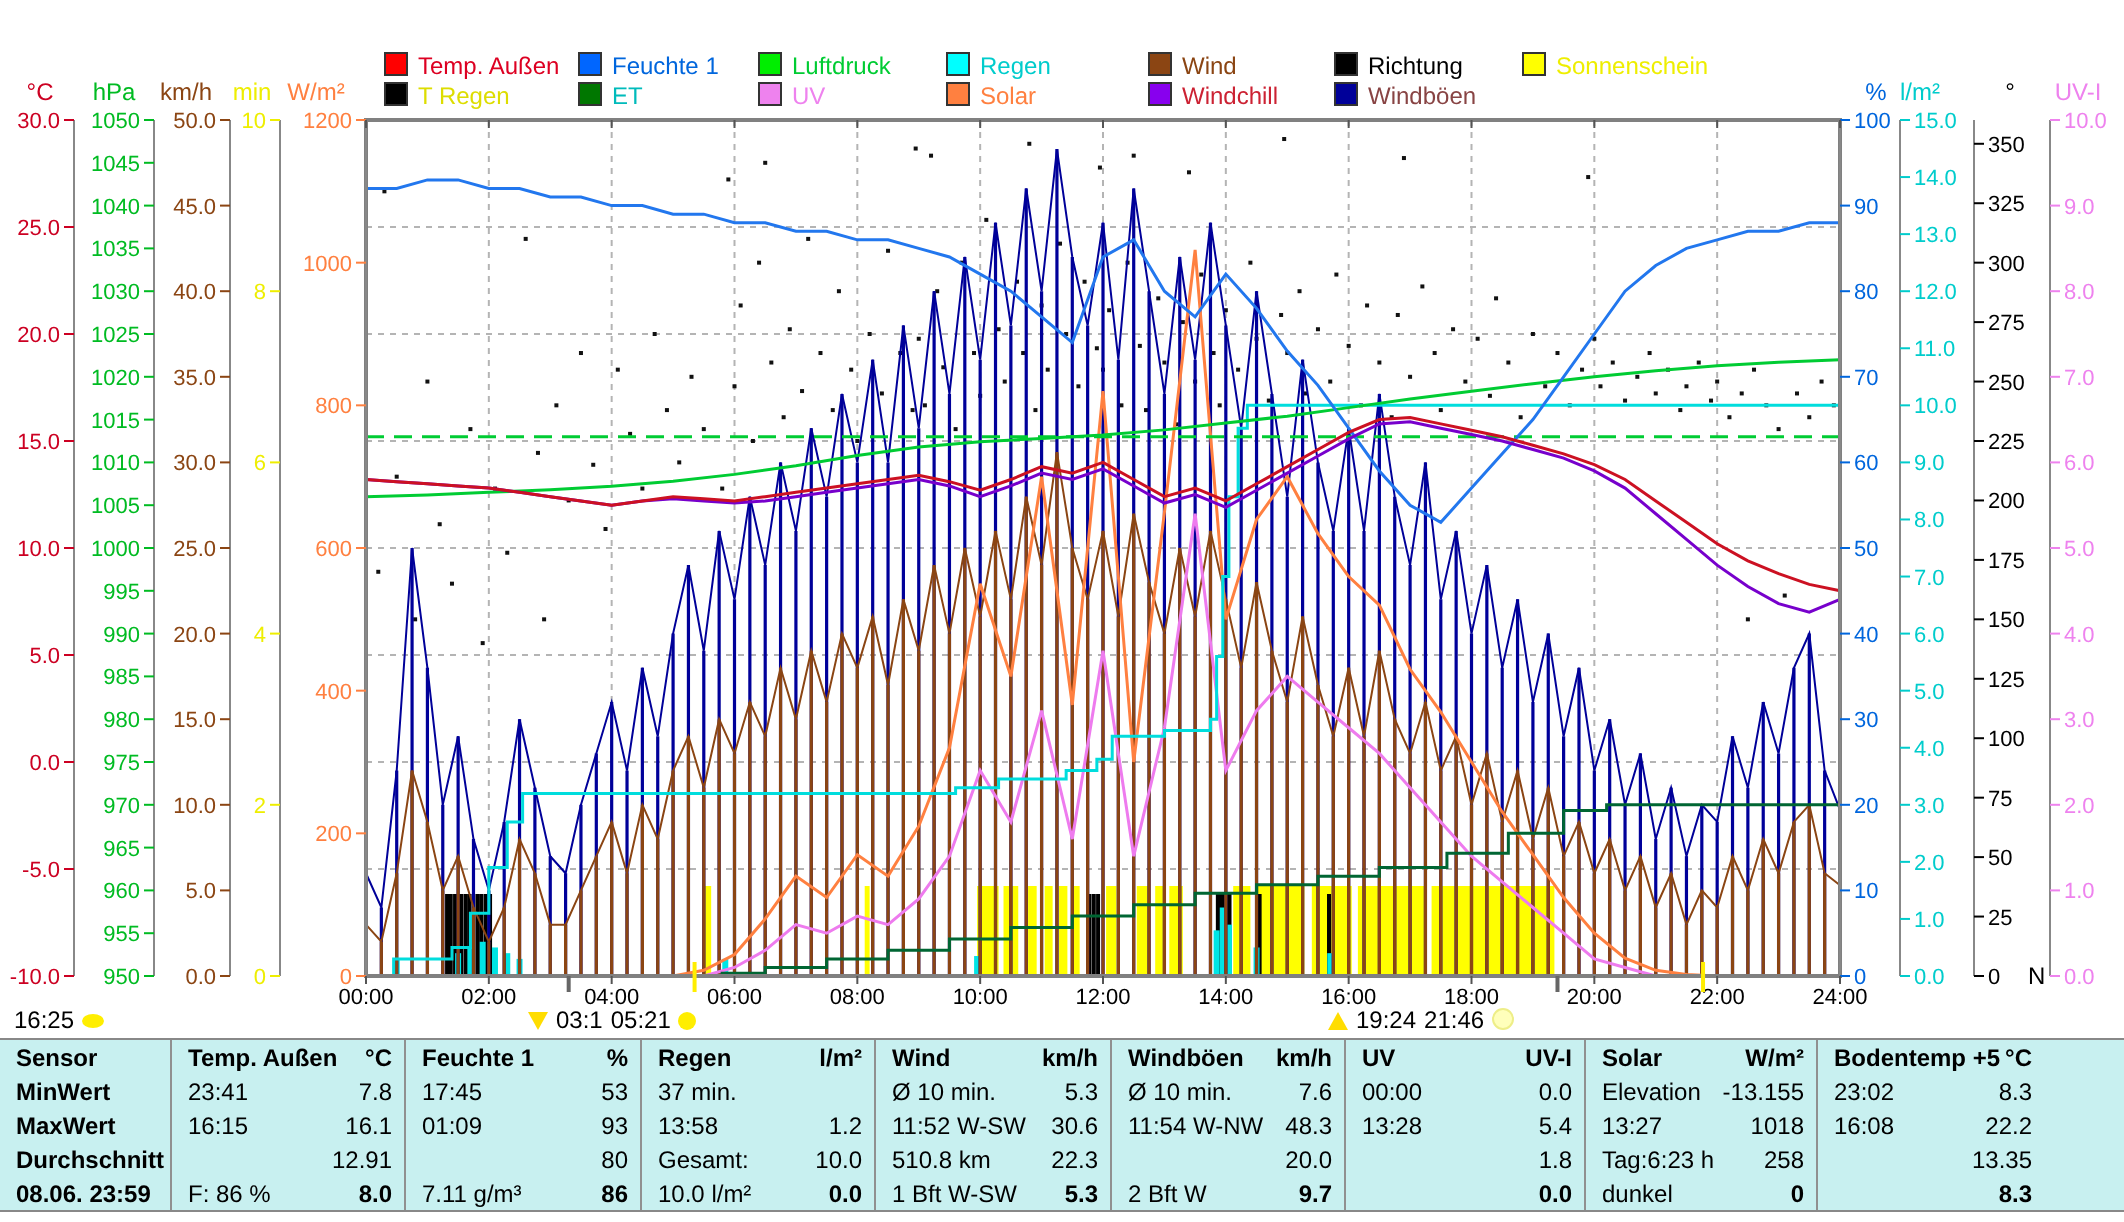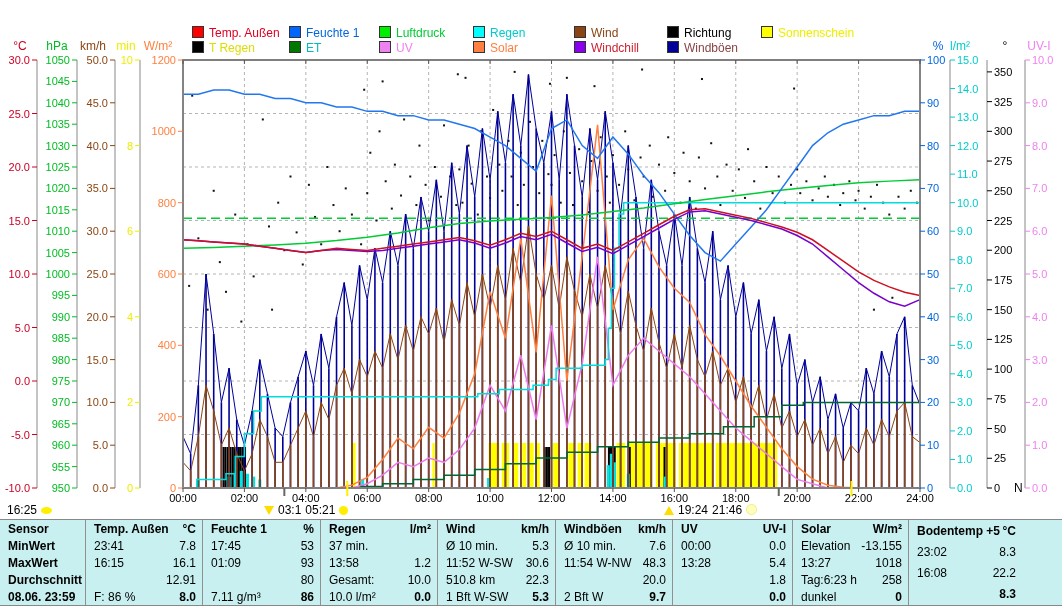--- a/index.html
+++ b/index.html
@@ -1007,17 +1007,21 @@
         <div class="trow" style="padding-right: 46px;">
           <span>23:02</span>
           <span>8.3</span>
         </div>
         <div class="trow" style="padding-right: 46px; justify-content: space-between;">
           <span>16:08</span>
           <span>22.2</span>
         </div>
         <div class="trow" style="padding-right: 46px;">
           <span></span>
+          <span>13.35</span>
+        </div>
+        <div class="trow" style="padding-right: 46px;">
+          <span></span>
           <span class="b">8.3</span>
         </div>
       </div>
     </div>
 </div>
 
 </body></html>

